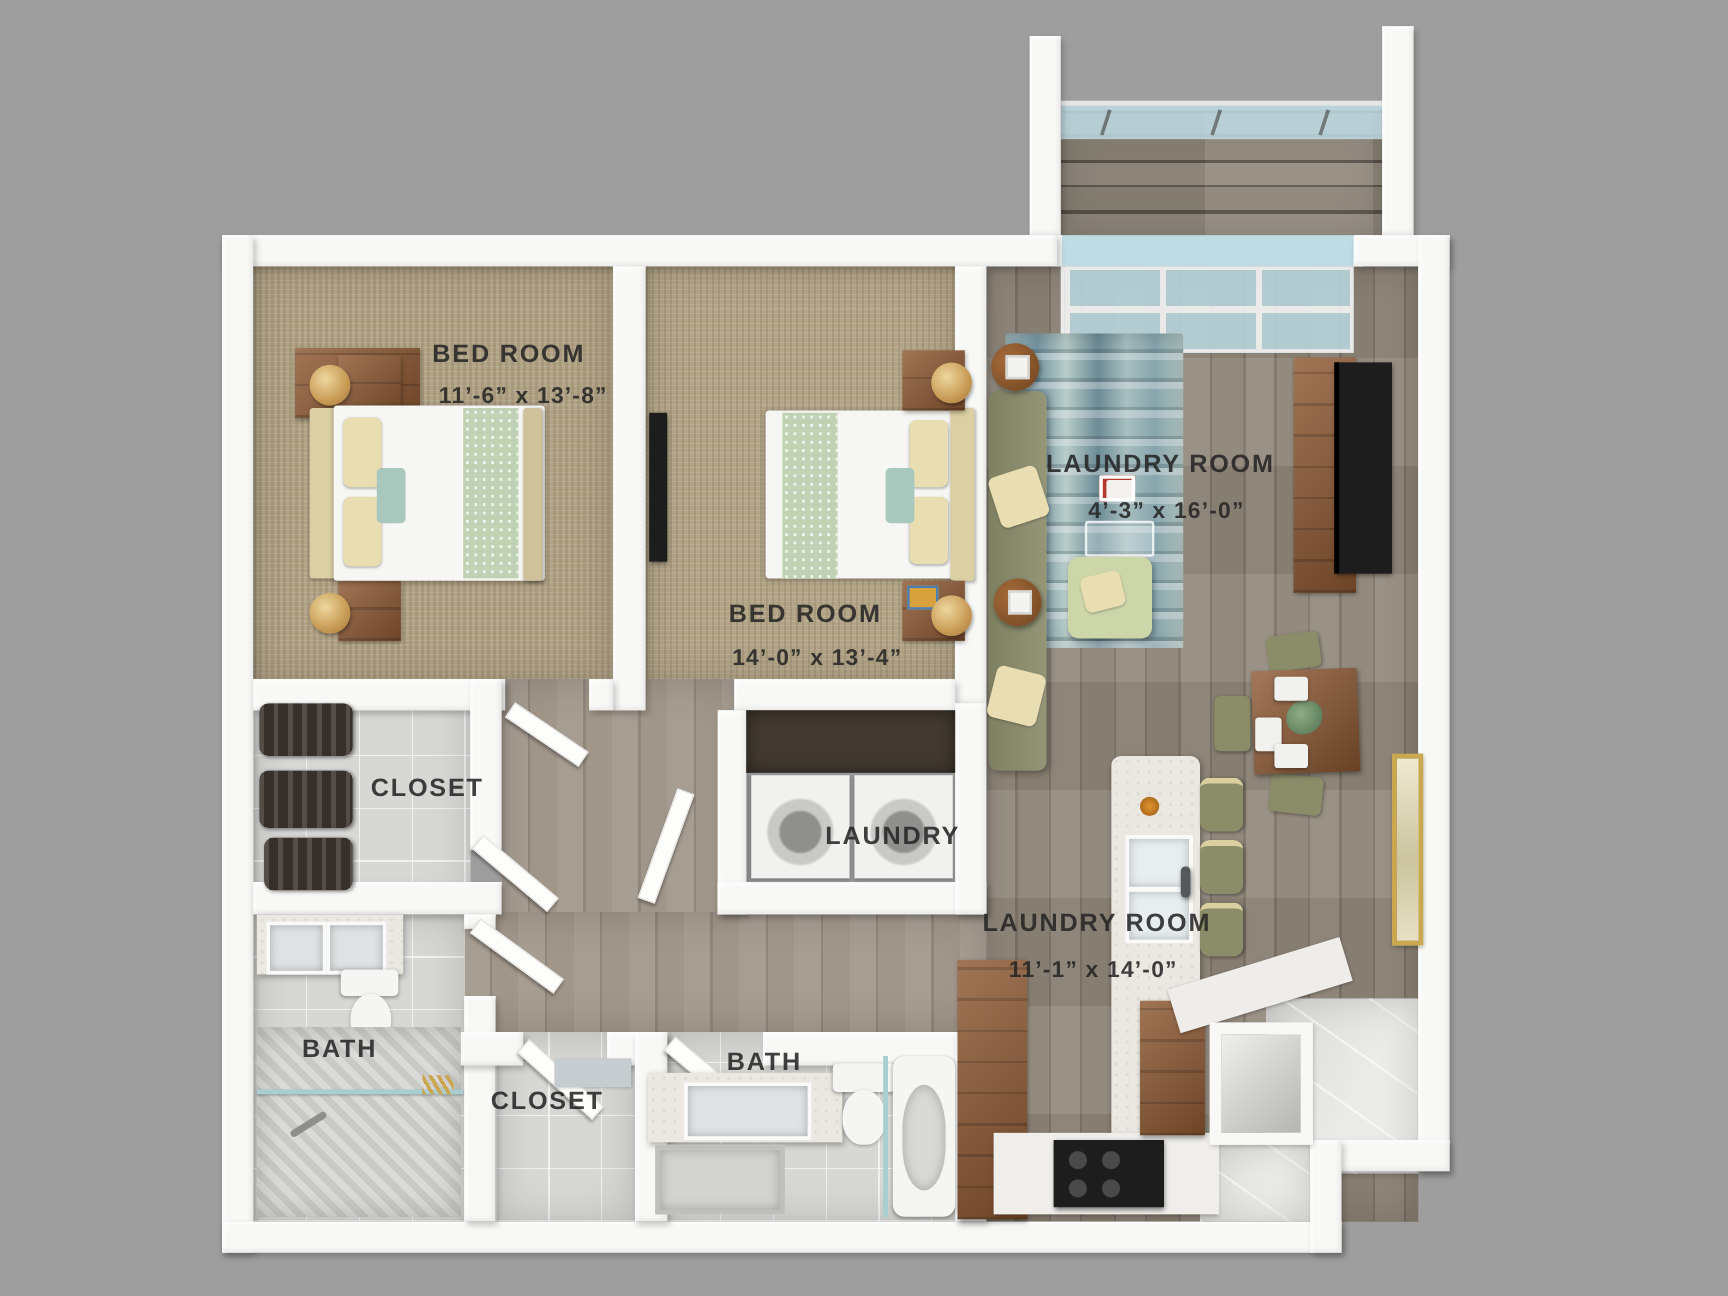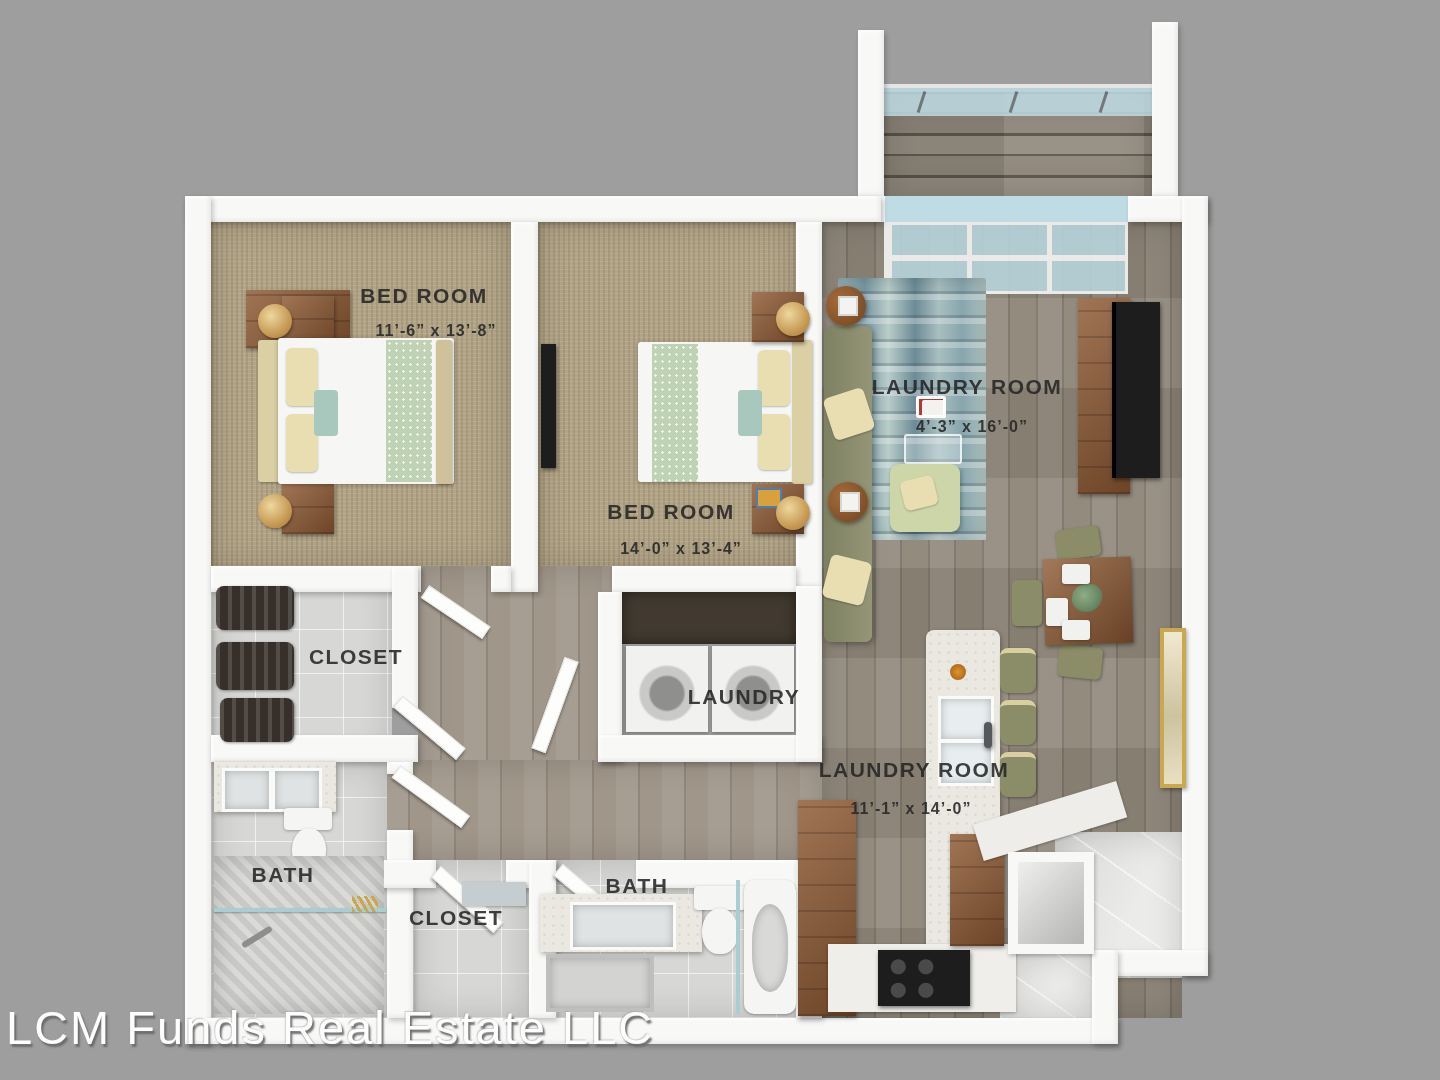--- a/index.html
+++ b/index.html
@@ -56,21 +56,21 @@
   .white-appl{position:absolute;background:#f1f1ef;box-shadow:0 1px 3px rgba(0,0,0,.3);}
   .toiletpart{position:absolute;background:#f5f5f3;box-shadow:0 1px 3px rgba(0,0,0,.3);}
   .sinkbox{position:absolute;background:#e8eef0;border:3px solid #fafaf9;box-shadow:inset 0 0 8px rgba(0,0,0,.25);}
   .glasspanes{position:absolute;background-color:#b7d4dc;border:3px solid #f6f6f5;box-sizing:border-box;
     background-image:linear-gradient(0deg,transparent 0 46%,#f6f6f5 46% 54%,transparent 54%),
       repeating-linear-gradient(90deg,#f6f6f5 0 5px,transparent 5px 80px);}
   .railpost{position:absolute;width:3px;height:22px;background:#6e7678;transform:rotate(18deg);}
   .label{position:absolute;transform:translate(-50%,-50%);font-weight:bold;white-space:nowrap;
     color:var(--label_text,#262626);z-index:40;opacity:.88;}
   .label.name{font-size:21px;letter-spacing:1.5px;}
-  .label.dims{font-size:16px;letter-spacing:1px;}
+  .label.dims{font-size:19px;letter-spacing:1px;}
   .watermark{position:absolute;left:6px;top:1000px;z-index:50;font-size:47px;letter-spacing:2px;
     color:var(--watermark_text,#fdfdfd);
     text-shadow:2px 3px 2px rgba(105,105,105,.95),-1px -1px 1px rgba(160,160,160,.5);}
   .shoes{position:absolute;background:#37302a;border-radius:8px;box-shadow:1px 1px 3px rgba(0,0,0,.4);
     background-image:repeating-linear-gradient(90deg,rgba(255,255,255,.14) 0 4px,transparent 4px 12px);}
   .art{position:absolute;border:4px solid #c9a84f;background:linear-gradient(180deg,#efe9d2,#cbc49f 55%,#e7e0c4);
     box-shadow:1px 2px 4px rgba(0,0,0,.35);}
 </style>
 </head>
 <body>
@@ -251,14 +251,13 @@
   <div class="label name" style="left:967px;top:387px">LAUNDRY ROOM</div>
   <div class="label dims" style="left:972px;top:427px">4’-3” x 16’-0”</div>
   <div class="label name" style="left:914px;top:770px">LAUNDRY ROOM</div>
   <div class="label dims" style="left:911px;top:809px">11’-1” x 14’-0”</div>
   <div class="label name" style="left:356px;top:657px">CLOSET</div>
   <div class="label name" style="left:744px;top:697px">LAUNDRY</div>
   <div class="label name" style="left:283px;top:875px">BATH</div>
   <div class="label name" style="left:456px;top:918px">CLOSET</div>
   <div class="label name" style="left:637px;top:886px">BATH</div>
 
-  <div class="watermark">LCM Funds Real Estate LLC</div>
 </div>
 
 </body></html>

